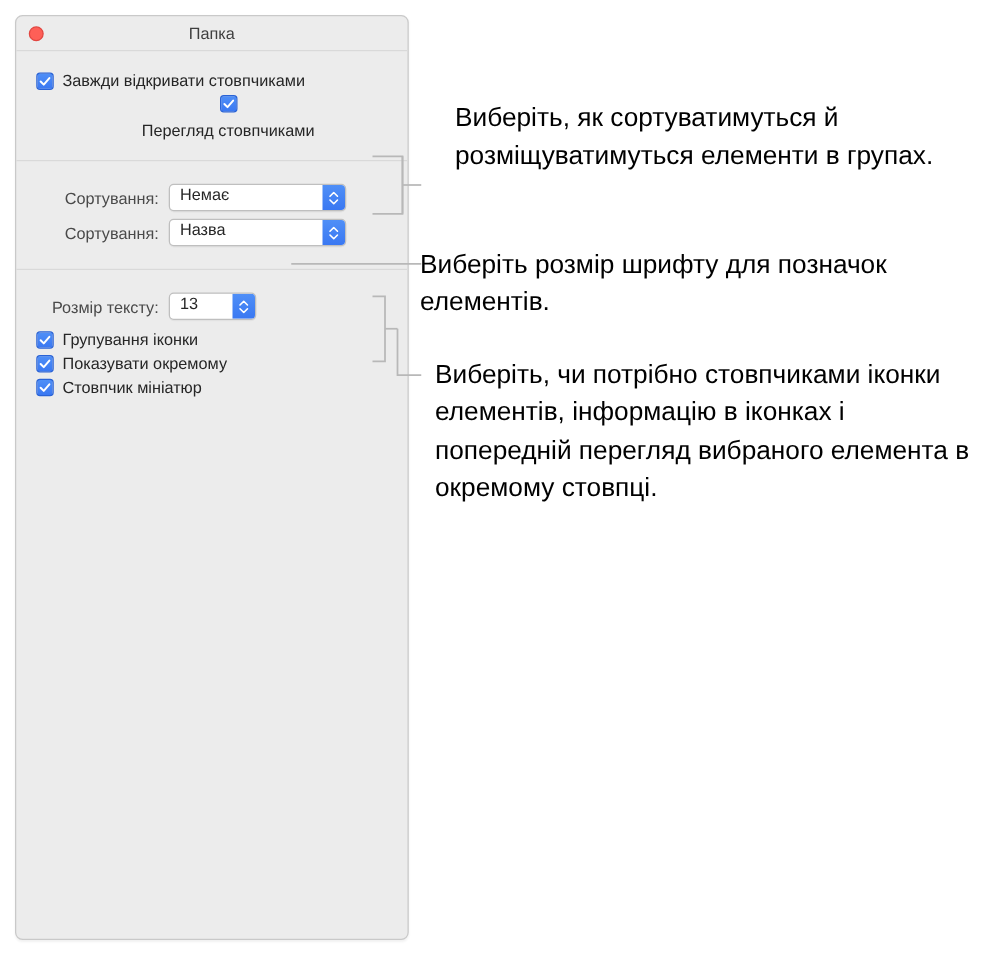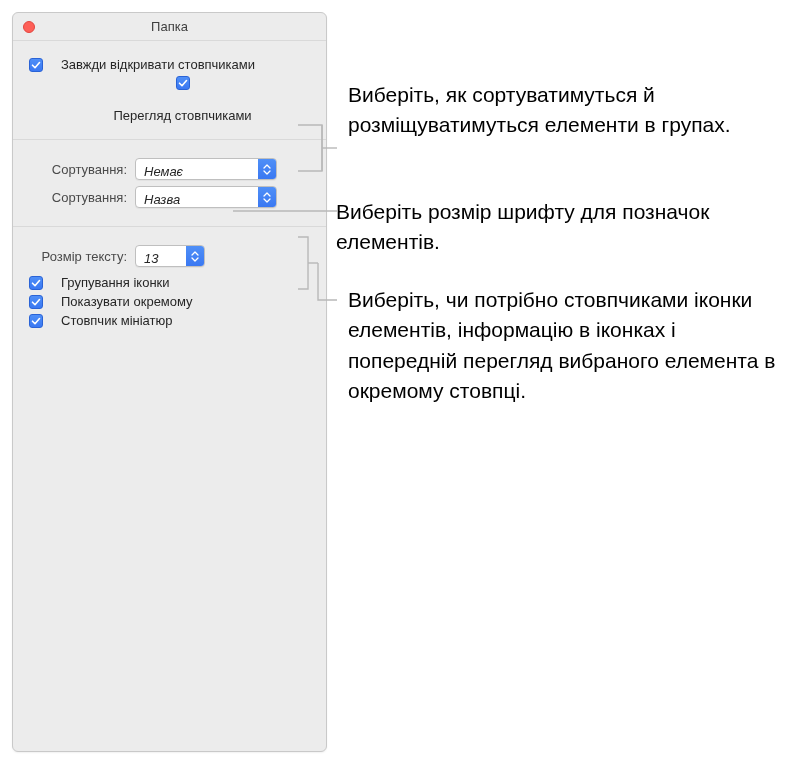--- a/index.html
+++ b/index.html
@@ -75,21 +75,21 @@
   .section {
     padding: 12px 16px 12px 16px;
     border-bottom: 1px solid var(--divider);
   }
   .section:last-child { border-bottom: none; }
 
   
   .cb-row {
     display: flex;
     align-items: center;
-    gap: 18px;
+    gap: 7px;
     margin: 4px 0;
   }
   .cb-row.indent { padding-left: 26px; flex-direction: column; }
   .checkbox {
     width: 14px;
     height: 14px;
     border-radius: 3px;
     background: linear-gradient(#4f8ff7, var(--blue));
     border: 1px solid var(--blue-dark);
     display: flex;
@@ -107,28 +107,27 @@
     margin: 6px 0;
   }
   .form-label {
     width: 106px;
     text-align: right;
     padding-right: 8px;
     color: var(--text-dim);
   }
   .select {
     display: inline-flex;
-    align-items: flex-end;
+    align-items: flex-start;
     background: var(--select-bg);
     border: 1px solid var(--select-border);
     border-radius: 4px;
     height: 22px;
     box-shadow: 0 1px 0 rgba(0,0,0,0.04);
     overflow: hidden;
-    font-style: italic;
   }
   .select .value {
     padding: 0 8px 0 8px;
     font-size: 13px;
     color: var(--text);
     white-space: nowrap;
   }
   .select .stepper {
     width: 18px;
     height: 100%;
@@ -282,21 +281,21 @@
     <path d="M322 125 L322 171"></path>
     <line x1="322" y1="148" x2="337" y2="148"></line>
 
     <line x1="233" y1="211" x2="337" y2="211"></line>
 
     <path d="M298 237 L308 237 L308 289 L298 289"></path>
     <line x1="308" y1="263" x2="318" y2="263"></line>
     <path d="M318 263 L318 300 L337 300"></path>
   </svg>
 
-  <div class="callout" style="left:348px; top:80px;">
+  <div class="callout" style="left:364px; top:80px;">
     <p>Виберіть, як сортуватимуться й розміщуватимуться елементи в групах.</p>
   </div>
   <div class="callout" style="left:336px; top:197px;">
     <p>Виберіть розмір шрифту для позначок елементів.</p>
   </div>
   <div class="callout" style="left:348px; top:285px;">
     <p>Виберіть, чи потрібно стовпчиками іконки елементів, інформацію в іконках і попередній перегляд вибраного елемента в окремому стовпці.</p>
   </div>
 
 </div>

